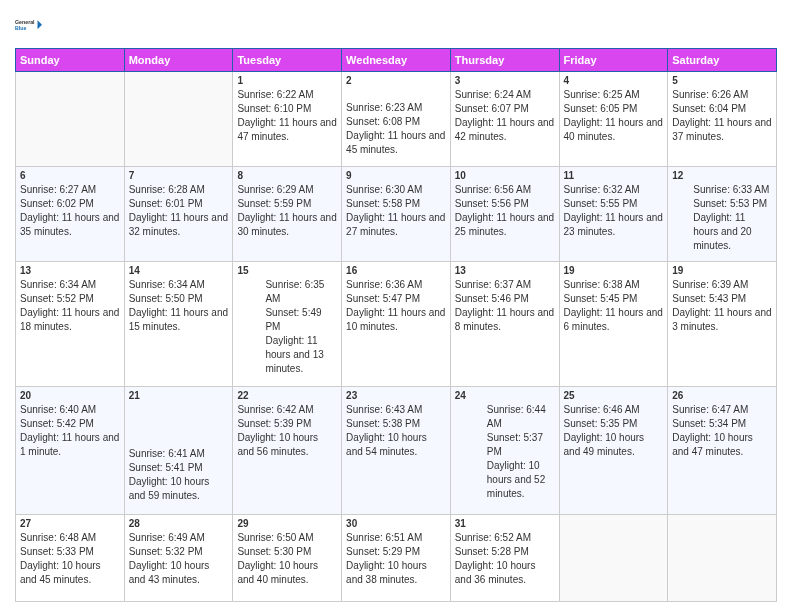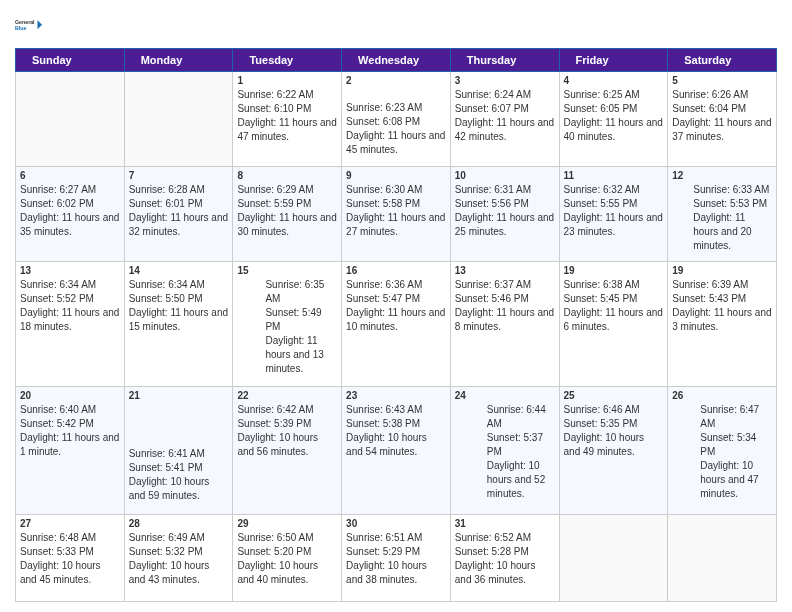--- a/index.html
+++ b/index.html
@@ -46,25 +46,25 @@
       color: #555;
     }
     .calendar {
       flex: 1;
       border: 1px solid #ccc;
       border-collapse: collapse;
       width: 100%;
       table-layout: fixed;
     }
     .calendar th {
-      background-color: #4c1d95;
+      background-color: #d946ef;
       color: #fff;
       font-size: 11px;
       font-weight: bold;
-      padding: 5px 16px;
+      padding: 5px 4px;
       text-align: left;
       border: 1px solid #2060aa;
     }
     .calendar td {
       vertical-align: top;
       border: 1px solid #ccc;
       padding: 3px 4px;
       font-size: 8.5px;
       color: #333;
       background: #fff;
@@ -174,21 +174,21 @@
 Daylight: 11 hours and 30 minutes.</div>
           </td>
           <td>
             <span class="day-num">9</span>
             <div class="cell-text" style="white-space: pre-line;">Sunrise: 6:30 AM
 Sunset: 5:58 PM
 Daylight: 11 hours and 27 minutes.</div>
           </td>
           <td>
             <span class="day-num">10</span>
-            <div class="cell-text" style="white-space: pre-line;">Sunrise: 6:31 AM
+            <div class="cell-text" style="white-space: pre-line;">Sunrise: 6:56 AM
 Sunset: 5:56 PM
 Daylight: 11 hours and 25 minutes.</div>
           </td>
           <td>
             <span class="day-num">11</span>
             <div class="cell-text" style="white-space: pre-line;">Sunrise: 6:32 AM
 Sunset: 5:55 PM
 Daylight: 11 hours and 23 minutes.</div>
           </td>
           <td>
@@ -274,42 +274,42 @@
 Daylight: 10 hours and 52 minutes.</div>
           </td>
           <td>
             <span class="day-num">25</span>
             <div class="cell-text" style="white-space: pre-line;">Sunrise: 6:46 AM
 Sunset: 5:35 PM
 Daylight: 10 hours and 49 minutes.</div>
           </td>
           <td>
             <span class="day-num">26</span>
-            <div class="cell-text" style="white-space: pre-line; margin-left: 28px;">Sunrise: 6:47 AM
+            <div class="cell-text" style="white-space: pre-line;">Sunrise: 6:47 AM
 Sunset: 5:34 PM
 Daylight: 10 hours and 47 minutes.</div>
           </td>
         </tr>
         <tr>
           <td>
             <span class="day-num">27</span>
             <div class="cell-text" style="white-space: pre-line;">Sunrise: 6:48 AM
 Sunset: 5:33 PM
 Daylight: 10 hours and 45 minutes.</div>
           </td>
           <td>
             <span class="day-num">28</span>
             <div class="cell-text" style="white-space: pre-line;">Sunrise: 6:49 AM
 Sunset: 5:32 PM
 Daylight: 10 hours and 43 minutes.</div>
           </td>
           <td>
             <span class="day-num">29</span>
             <div class="cell-text" style="white-space: pre-line;">Sunrise: 6:50 AM
-Sunset: 5:20 PM
+Sunset: 5:30 PM
 Daylight: 10 hours and 40 minutes.</div>
           </td>
           <td>
             <span class="day-num">30</span>
             <div class="cell-text" style="white-space: pre-line;">Sunrise: 6:51 AM
 Sunset: 5:29 PM
 Daylight: 10 hours and 38 minutes.</div>
           </td>
           <td>
             <span class="day-num">31</span>

